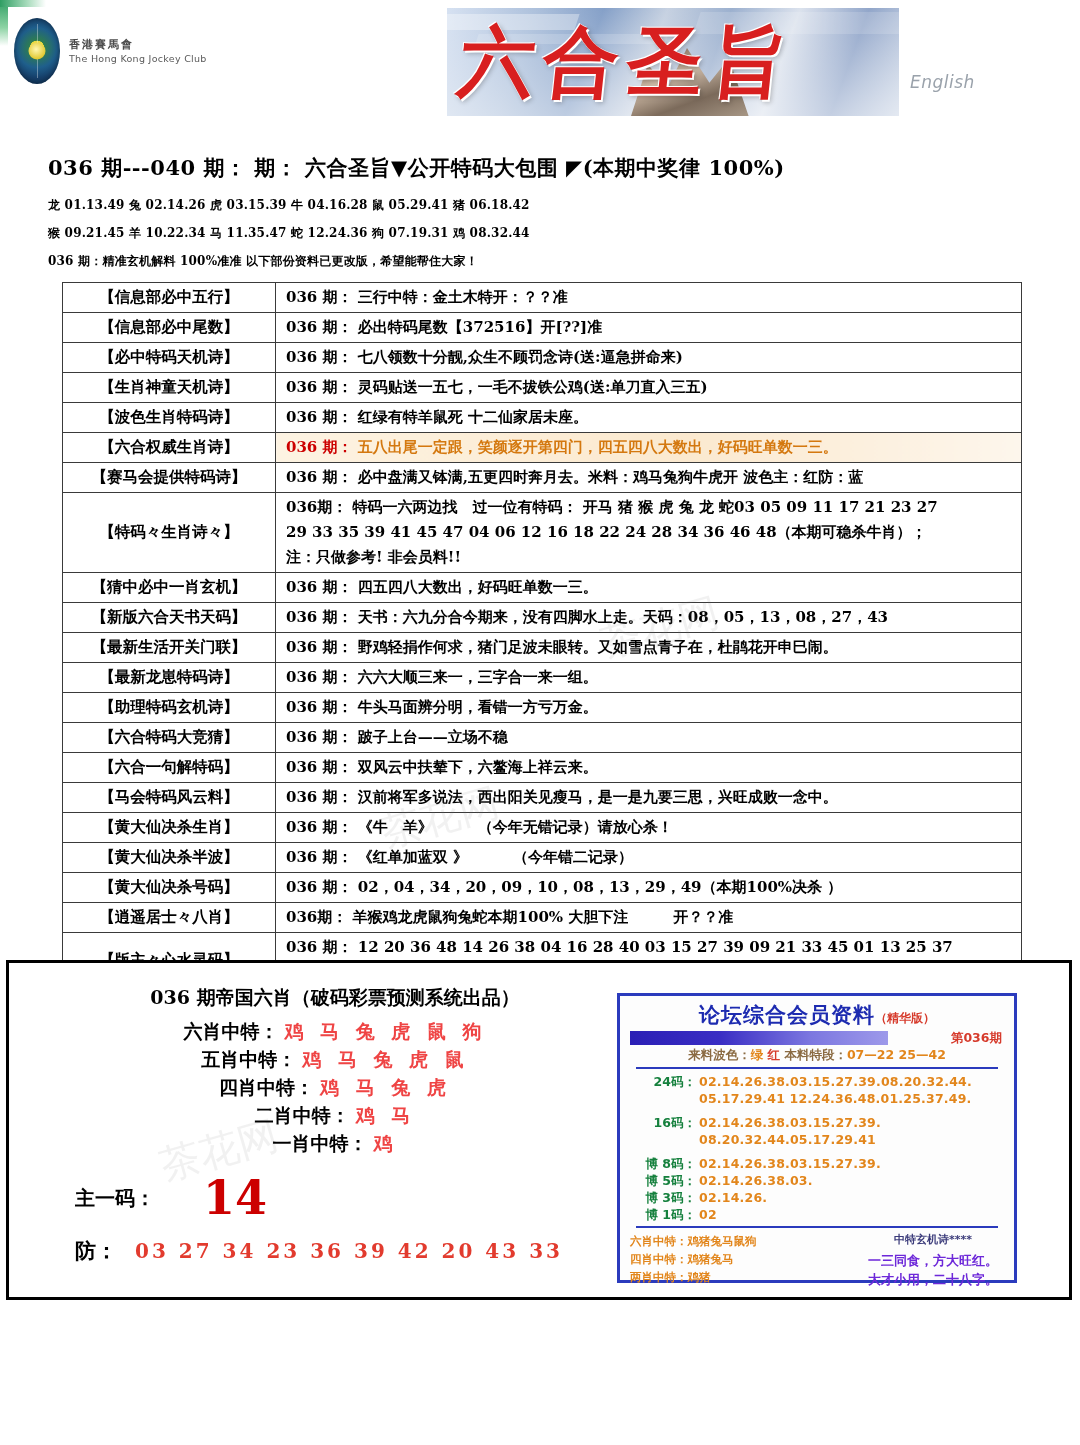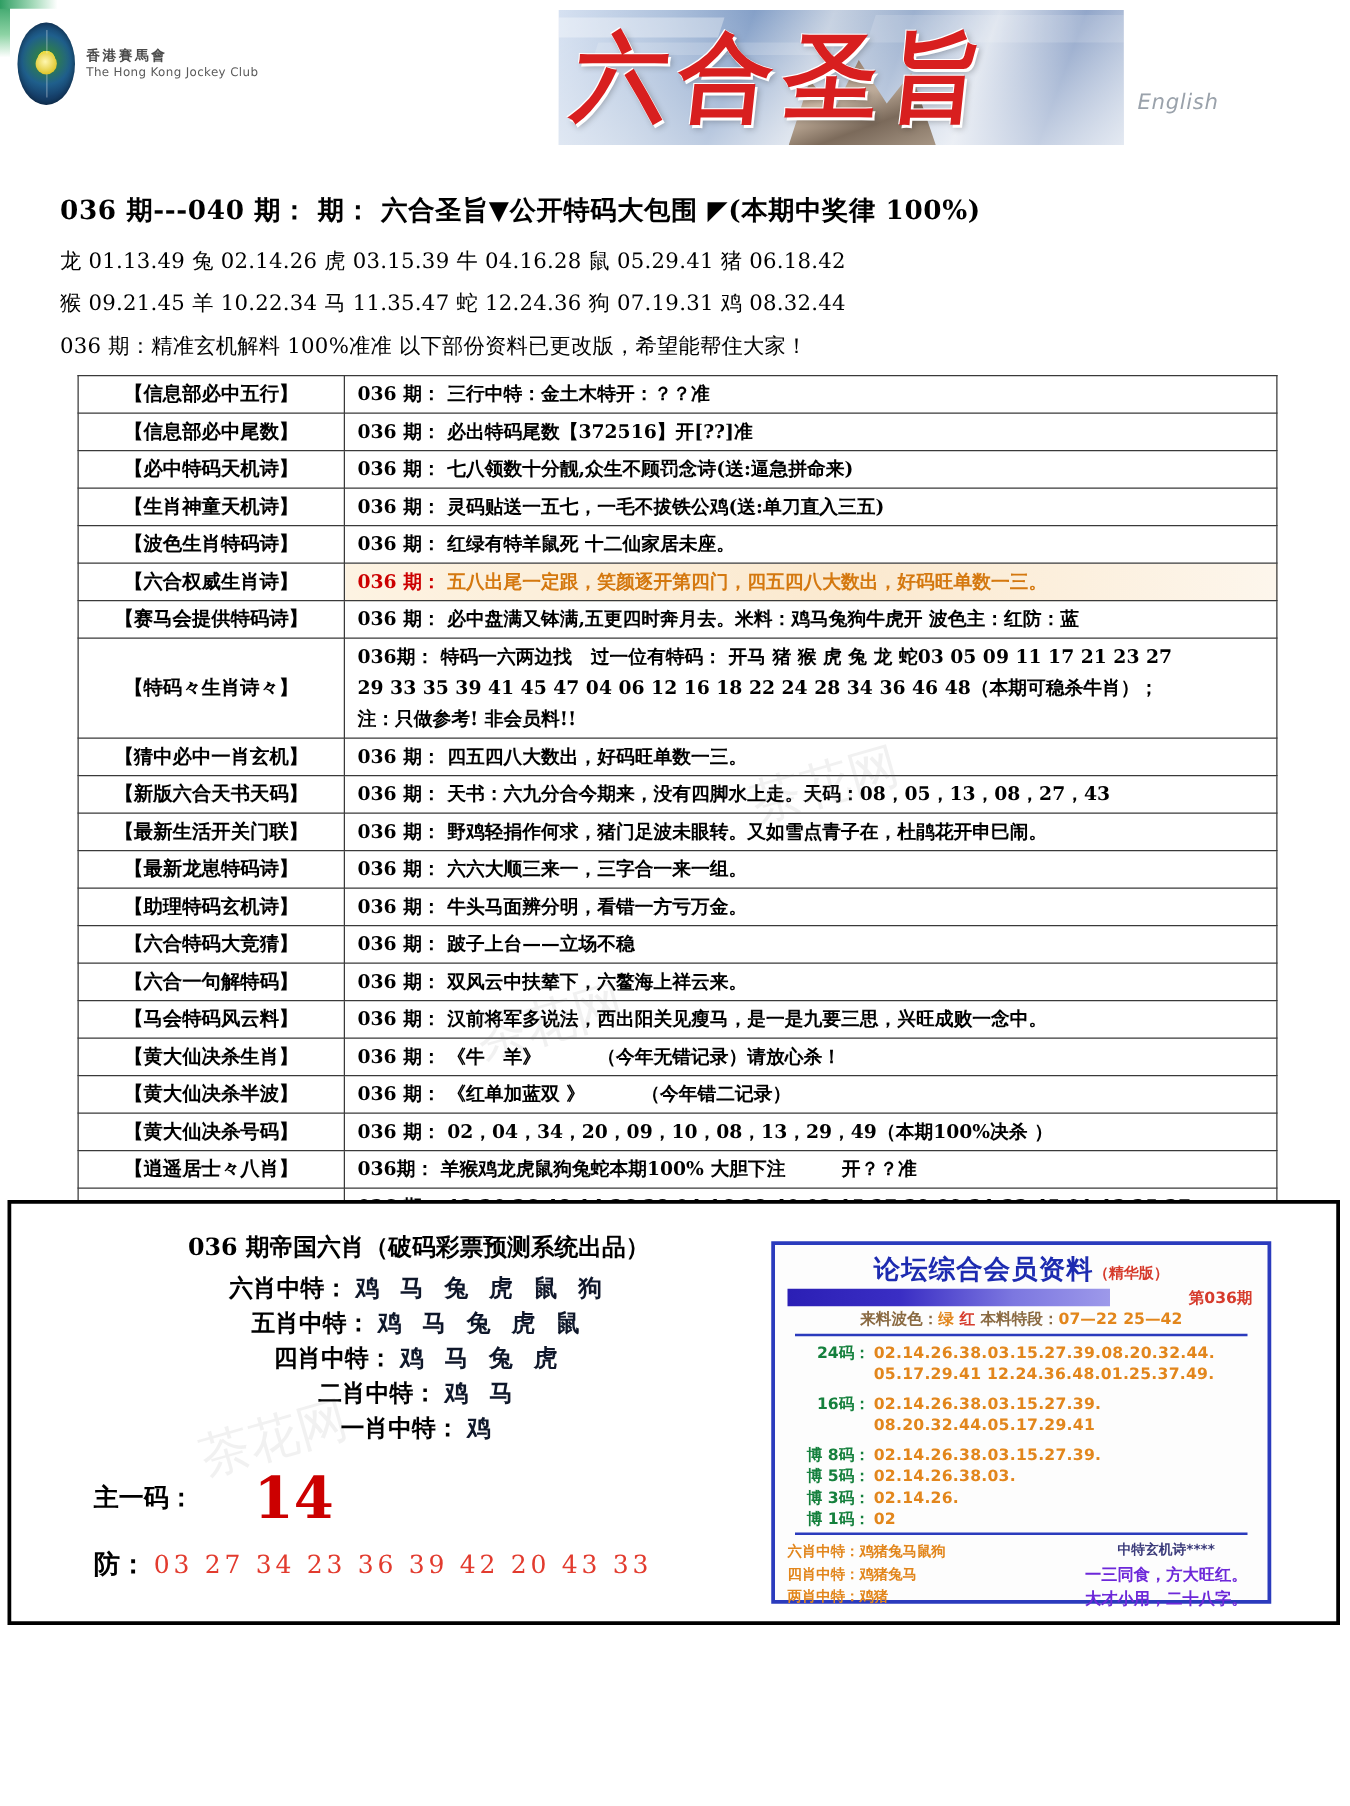--- a/index.html
+++ b/index.html
@@ -143,22 +143,22 @@
     padding: 0 0 0 48px;
   }
   .intro-title {
     font-size: 21px;
     font-weight: bold;
     font-family: "DejaVu Serif", "Liberation Serif", serif;
     margin-top: 26px;
     letter-spacing: .5px;
   }
   .intro-line {
-    font-size: 17px;
-    font-weight: normal;
+    font-size: 12px;
+    font-weight: bold;
     font-family: "DejaVu Serif", "Liberation Serif", serif;
     margin-top: 15px;
     letter-spacing: .2px;
   }
   .intro-line.tight { margin-top: 11px; }
 
   
   .main-table {
     margin: 12px 0 0 62px;
     width: 960px;
@@ -219,21 +219,21 @@
     margin-bottom: 6px;
   }
   .bl-row {
     font-size: 19px;
     font-weight: bold;
     font-family: "DejaVu Serif", "Liberation Serif", serif;
     line-height: 28px;
     white-space: nowrap;
   }
   .bl-row .animals {
-    color: #0f172a;
+    color: #ef4444;
     letter-spacing: 5px;
     margin-left: 6px;
   }
   .bl-main {
     margin-top: 18px;
     display: flex;
     align-items: center;
   }
   .bl-main .lab {
     font-size: 20px;
@@ -253,24 +253,24 @@
     display: flex;
     align-items: baseline;
   }
   .bl-defend .lab {
     font-size: 21px;
     font-weight: bold;
     font-family: "DejaVu Serif", "Liberation Serif", serif;
   }
   .bl-defend .nums {
     font-size: 20px;
-    font-weight: normal;
+    font-weight: bold;
     color: #e23b2e;
     font-family: "DejaVu Serif", "Liberation Serif", serif;
-    margin-left: 6px;
+    margin-left: 18px;
     letter-spacing: 3px;
   }
 
   
   .card {
     position: absolute;
     left: 608px;
     top: 30px;
     width: 400px;
     height: 290px;

